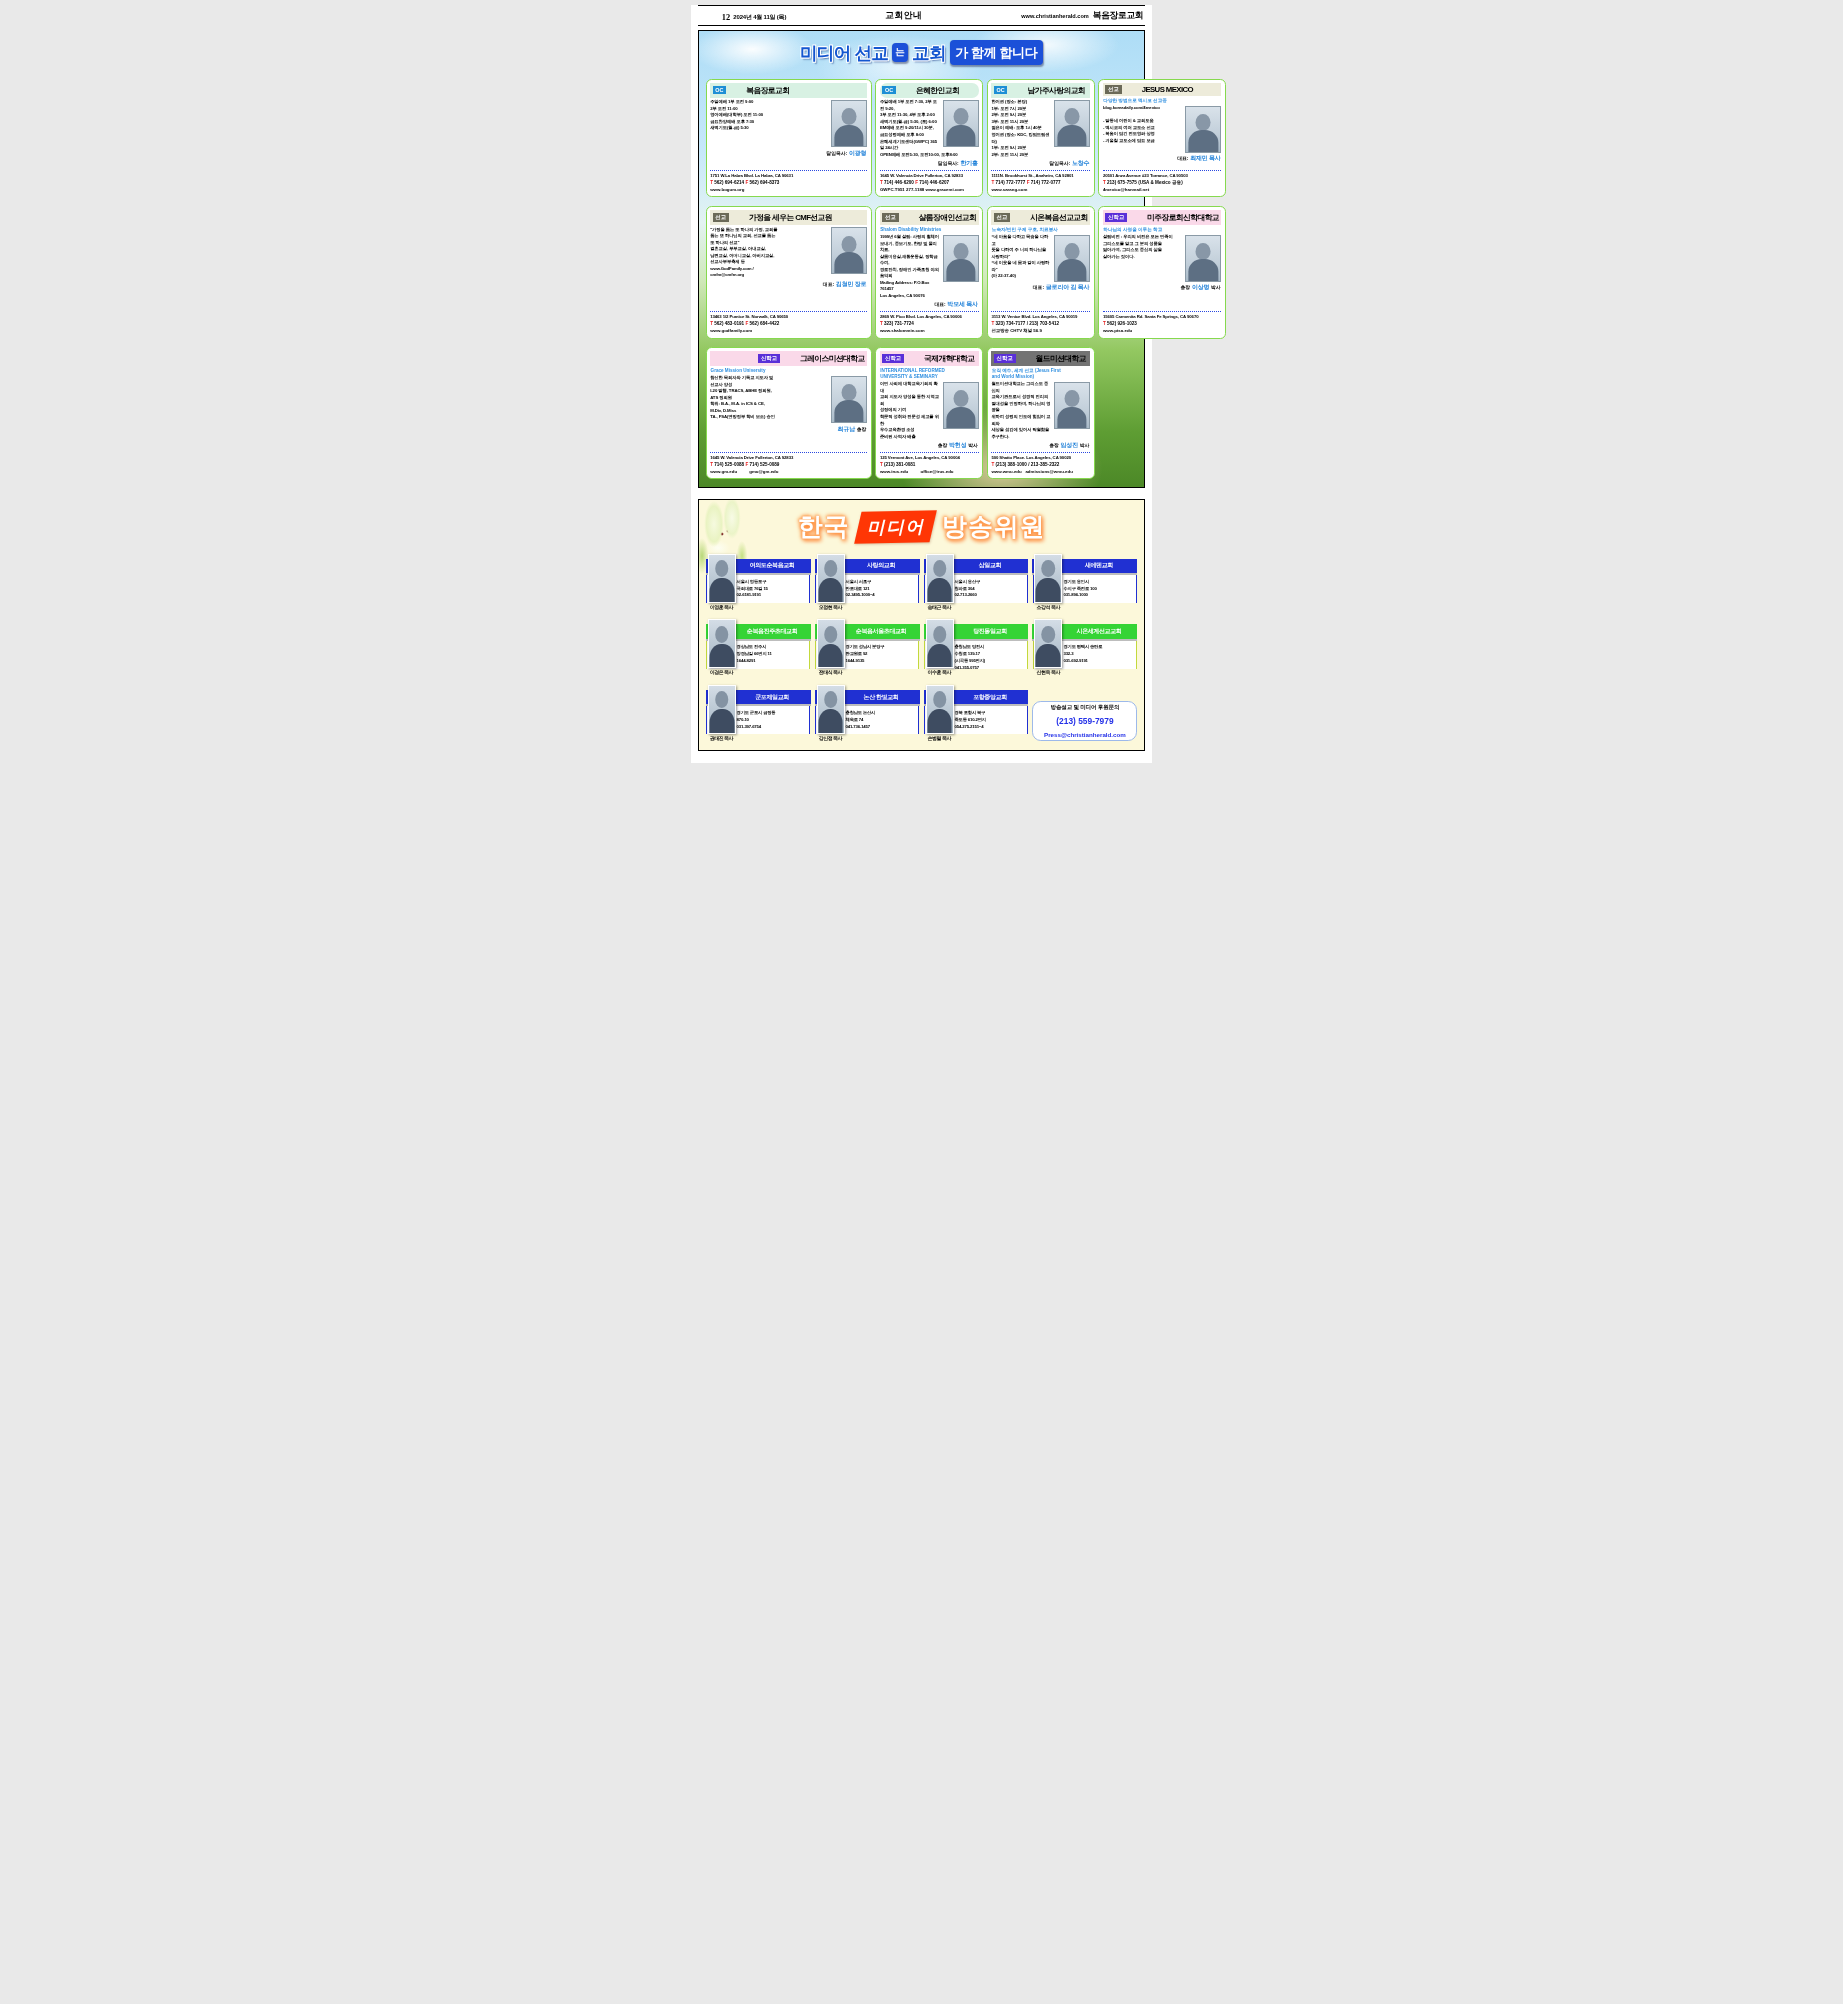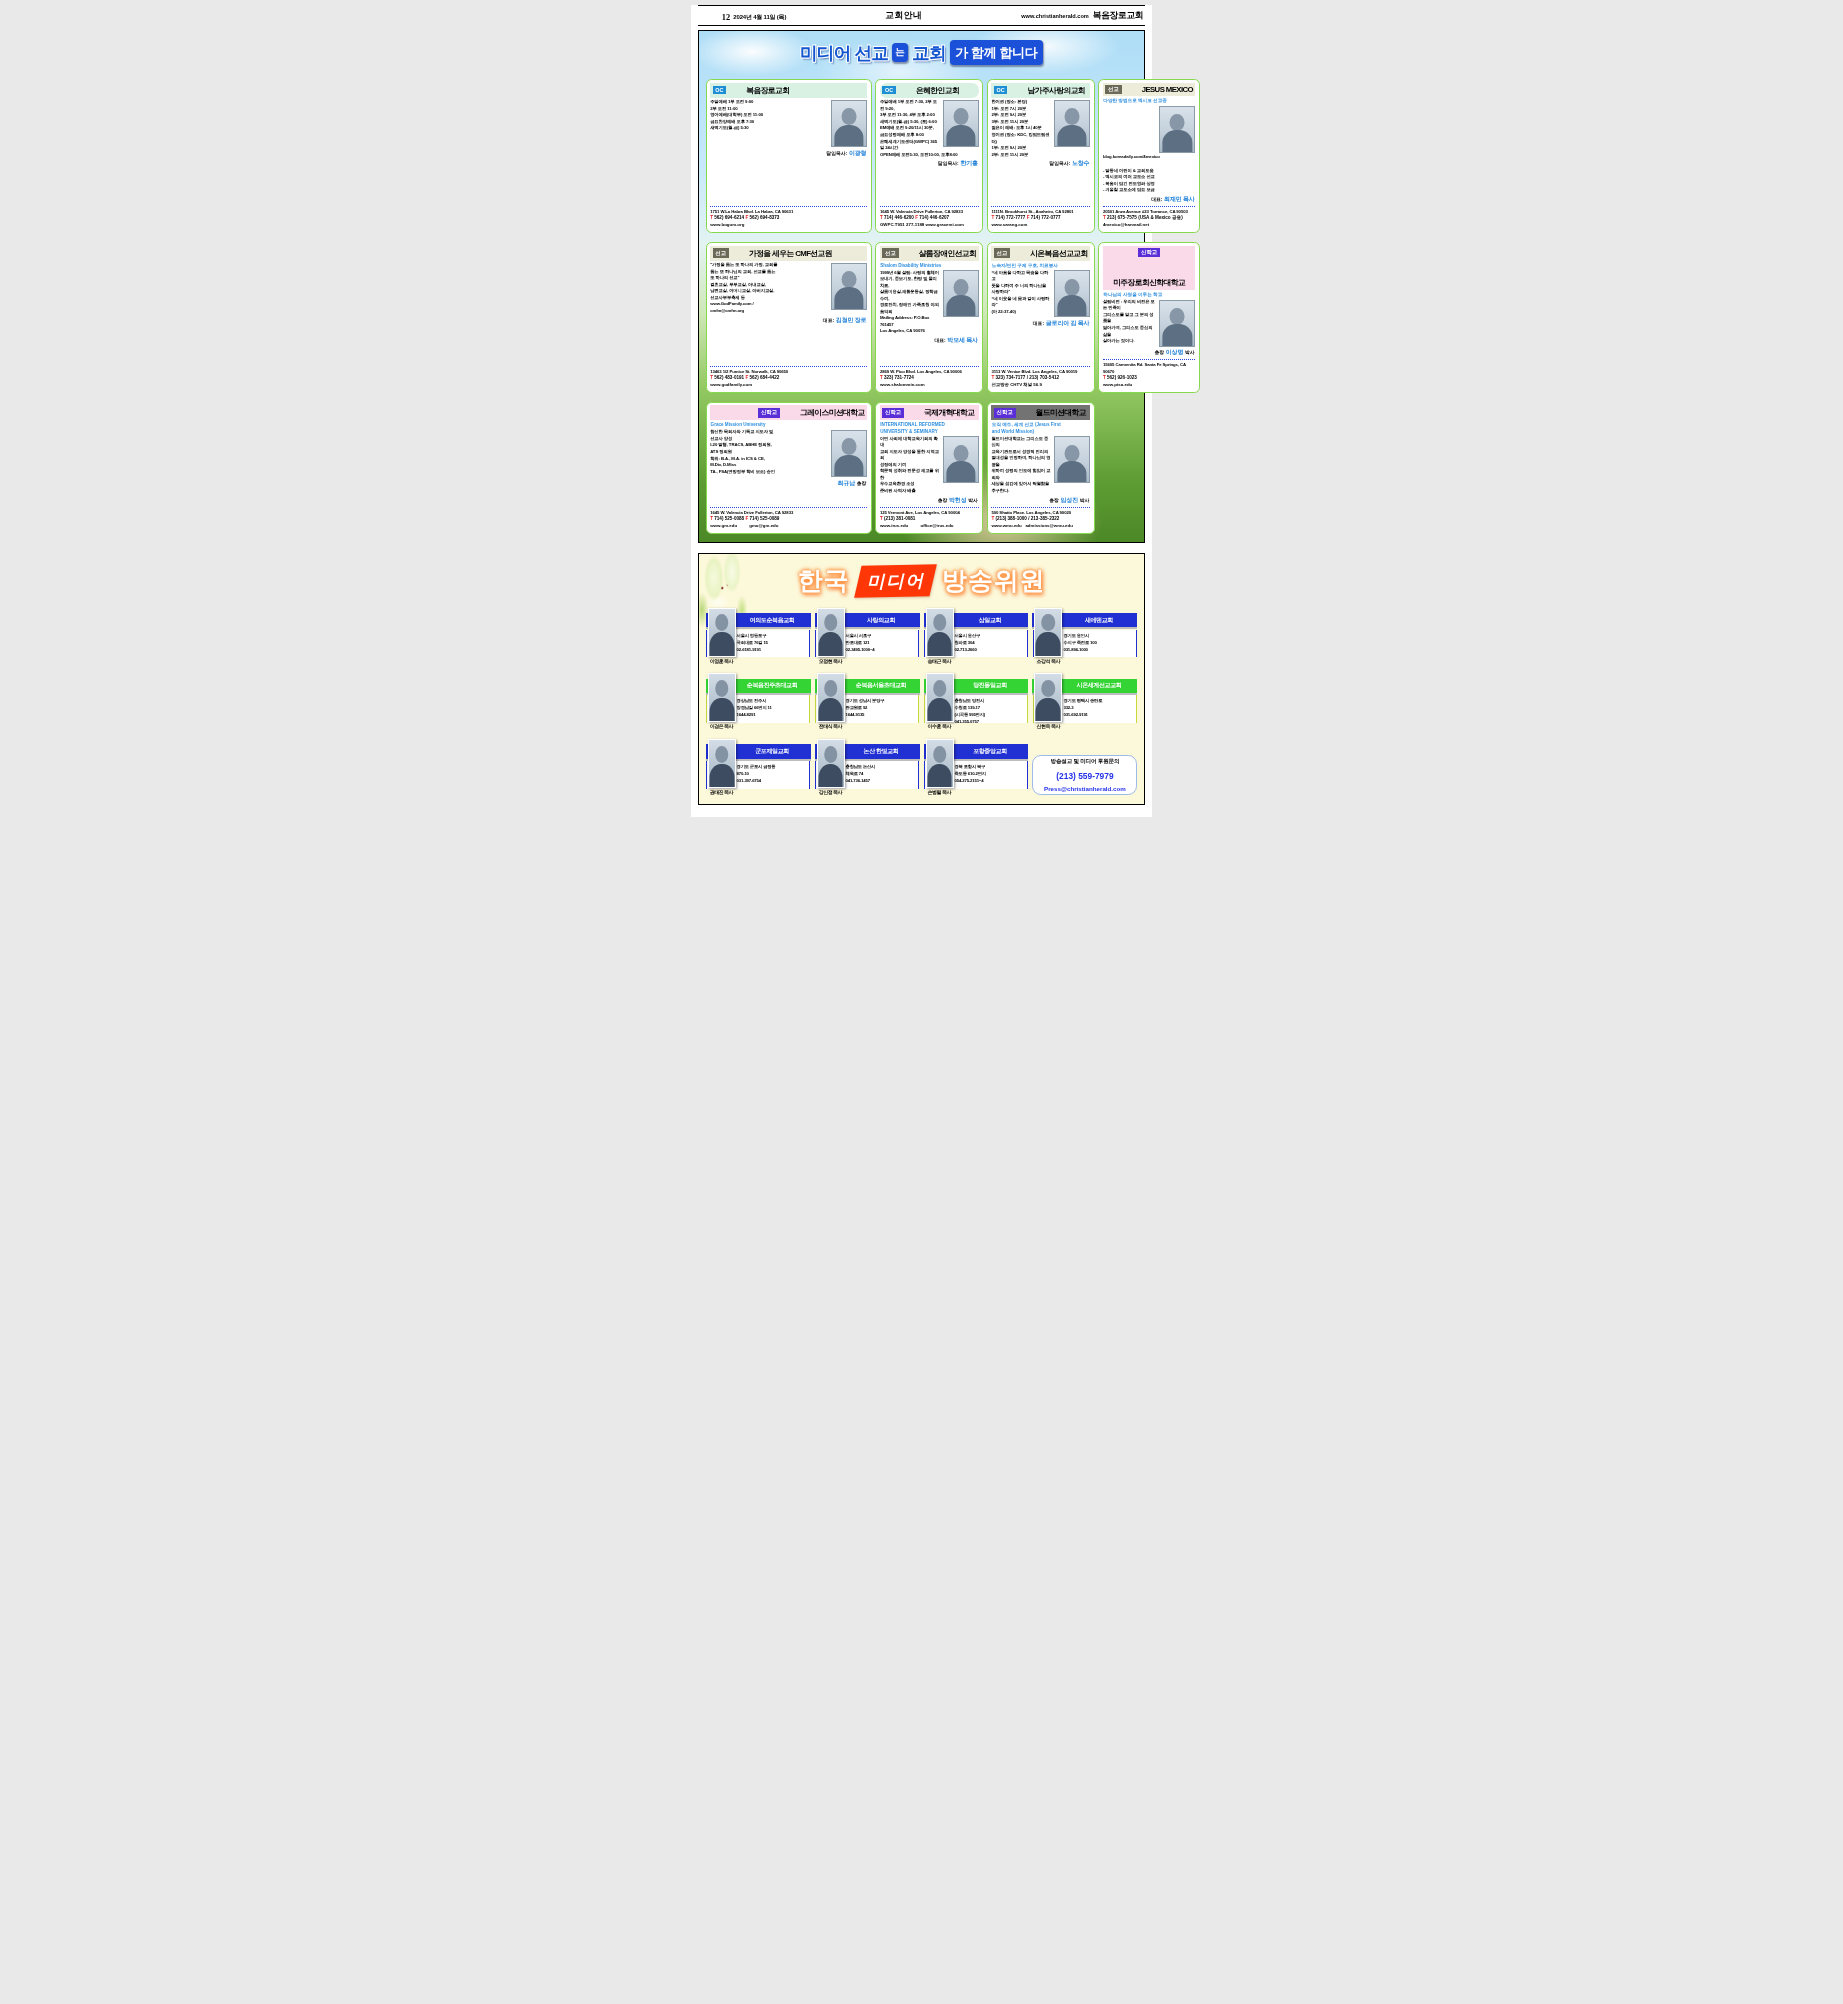--- a/index.html
+++ b/index.html
@@ -303,21 +303,21 @@
         <span class="rep-suffix"></span>
       </div>
     </div>
     <div class="divider"></div>
     <div class="addr">3113 W. Venice Blvd.  Los Angeles, CA 90019</div>
     <div class="phones"><span class="tf">T</span><span> 323) 734-7177  /  213) 703-5412    </span></div>
     <div class="extra">선교방송 CHTV 채널 56.9</div>
   </div>
 
   <div class="card">
-    <div class="card-header" style="background: rgb(250, 217, 233); flex-direction: column;">
+    <div class="card-header" style="background: rgb(250, 217, 233);">
       <span class="badge" style="background: rgb(90, 47, 216);">신학교</span>
       <span class="card-title">미주장로회신학대학교</span>
     </div>
     <div class="card-sub">하나님의 사명을 이루는 학교</div>
     <div class="card-body">
       <div class="photo"></div>
       <div class="card-text">설립비전 : 우리의 비전은 모든 민족이
 그리스도를 알고 그 분의 성품을
 닮아가며, 그리스도 중심의 삶을
 살아가는 것이다.</div>

